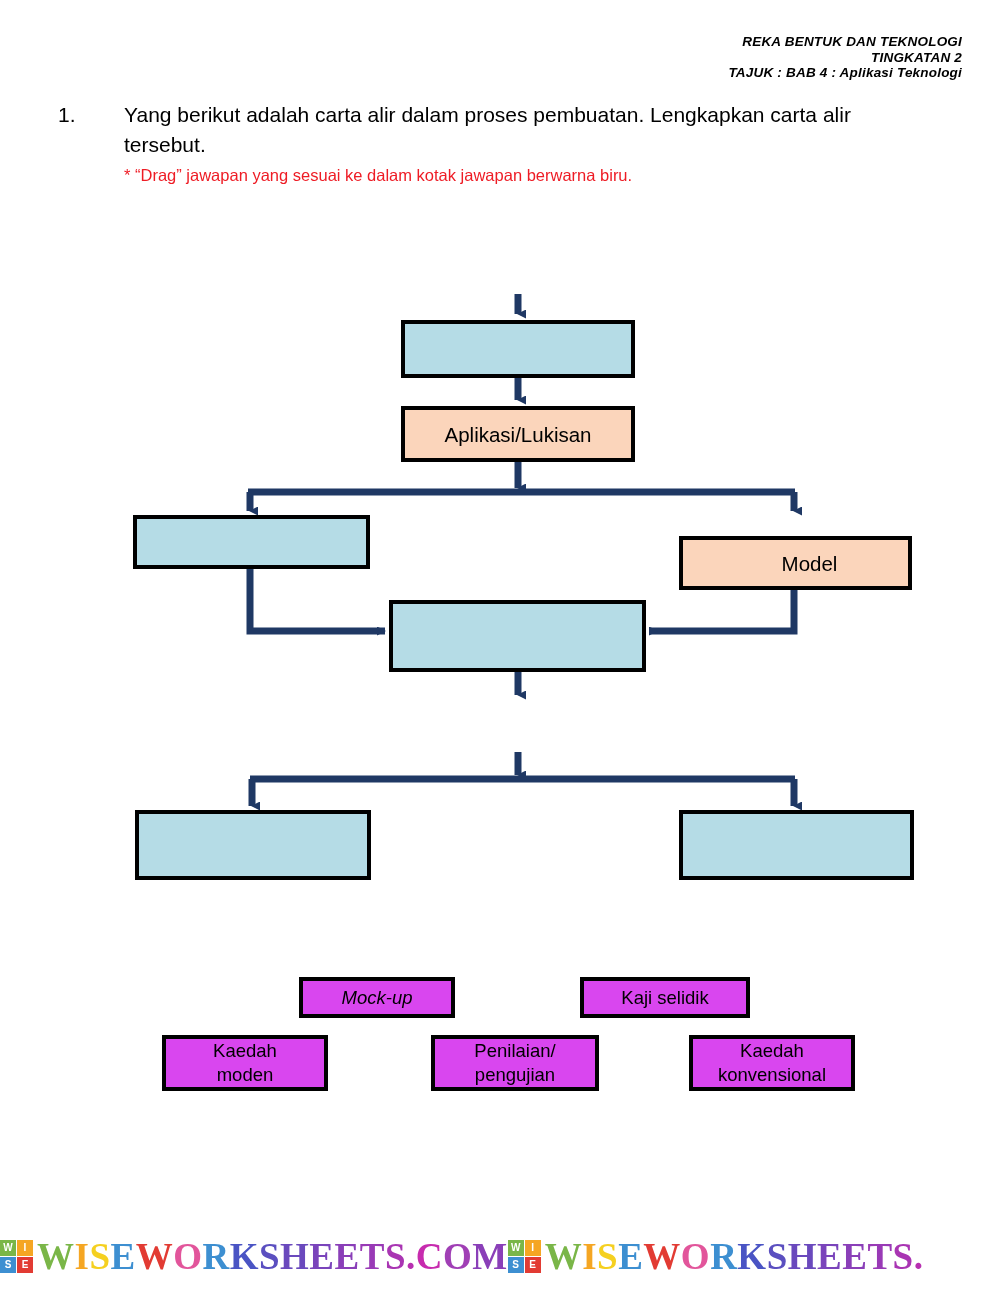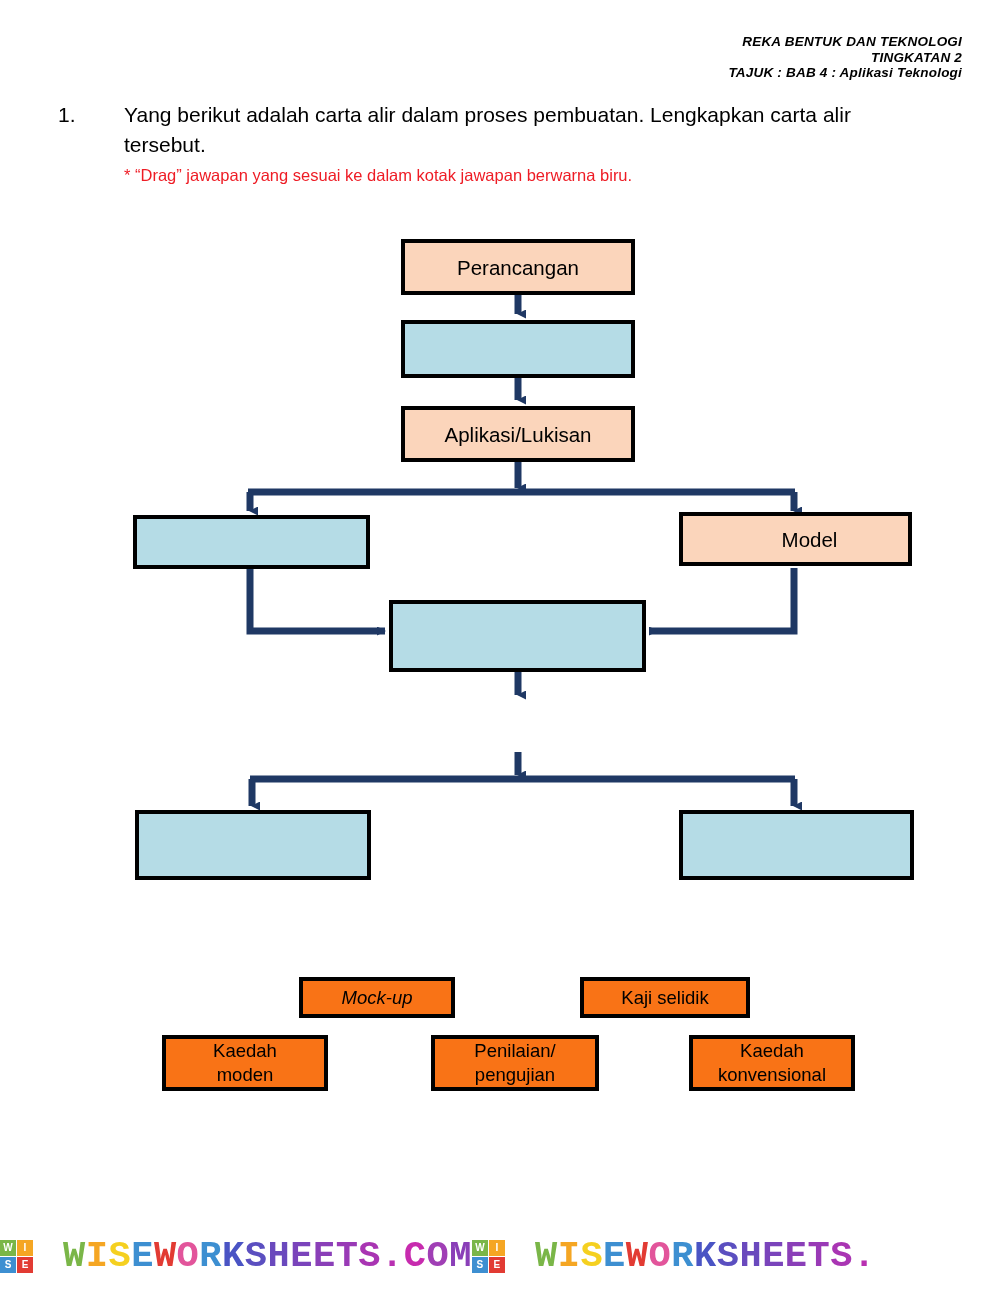--- a/index.html
+++ b/index.html
@@ -95,21 +95,21 @@
     z-index: 3;
   }
   .node.peach { background: #fbd5bb; }
   .node.blue  { background: #b5dce6; }
 
   
   .chip {
     position: absolute;
     box-sizing: border-box;
     border: 4px solid #000000;
-    background: #f97316;
+    background: #d946ef;
     display: flex;
     align-items: center;
     justify-content: center;
     text-align: center;
     font-size: 18.5px;
     line-height: 24px;
     color: #000000;
     z-index: 3;
   }
   .chip.italic { font-style: italic; }
@@ -145,26 +145,25 @@
     font-size: 10px;
     font-weight: bold;
     color: #ffffff;
     font-family: "Liberation Sans", sans-serif;
   }
   .wm-badge .b1 { background: #7ab648; }
   .wm-badge .b2 { background: #f5a623; }
   .wm-badge .b3 { background: #3d8fd1; }
   .wm-badge .b4 { background: #e23b33; }
   .wm-text {
-    font-family: Liberation Mono, monospace;
+    font-family: Liberation Serif, serif;
     font-weight: bold;
     font-size: 37px;
     letter-spacing: 0.5px;
     white-space: nowrap;
-    margin-left: 26px;
   }
   .wm-text span { }
 </style>
 </head>
 <body>
 
 <div id="page">
 
   <div id="header">
     <div class="hline">REKA BENTUK DAN TEKNOLOGI</div>
@@ -217,37 +216,34 @@
 
         <line x1="250" y1="779" x2="795" y2="779"></line>
 
         <line x1="252" y1="779" x2="252" y2="806" marker-end="url(#ar-down)"></line>
 
         <line x1="794" y1="779" x2="794" y2="806" marker-end="url(#ar-down)"></line>
       </g>
     </svg>
   </div>
 
-  <div class="node peach" style="left:401px; top:239px; width:234px; height:56px;">
-    <span>Perancangan</span>
-  </div>
 
   <div class="node blue" style="left:401px; top:320px; width:234px; height:58px;">
     <span></span>
   </div>
 
   <div class="node peach" style="left:401px; top:406px; width:234px; height:56px;">
     <span>Aplikasi/Lukisan</span>
   </div>
 
   <div class="node blue" style="left:133px; top:515px; width:237px; height:54px;">
     <span></span>
   </div>
 
-  <div class="node peach" style="left:679px; top:512px; width:233px; height:54px;padding-left:28px;">
+  <div class="node peach" style="left:679px; top:536px; width:233px; height:54px;padding-left:28px;">
     <span>Model</span>
   </div>
 
   <div class="node blue" style="left:389px; top:600px; width:257px; height:72px;">
     <span></span>
   </div>
 
 
   <div class="node blue" style="left:135px; top:810px; width:236px; height:70px;">
     <span></span>

